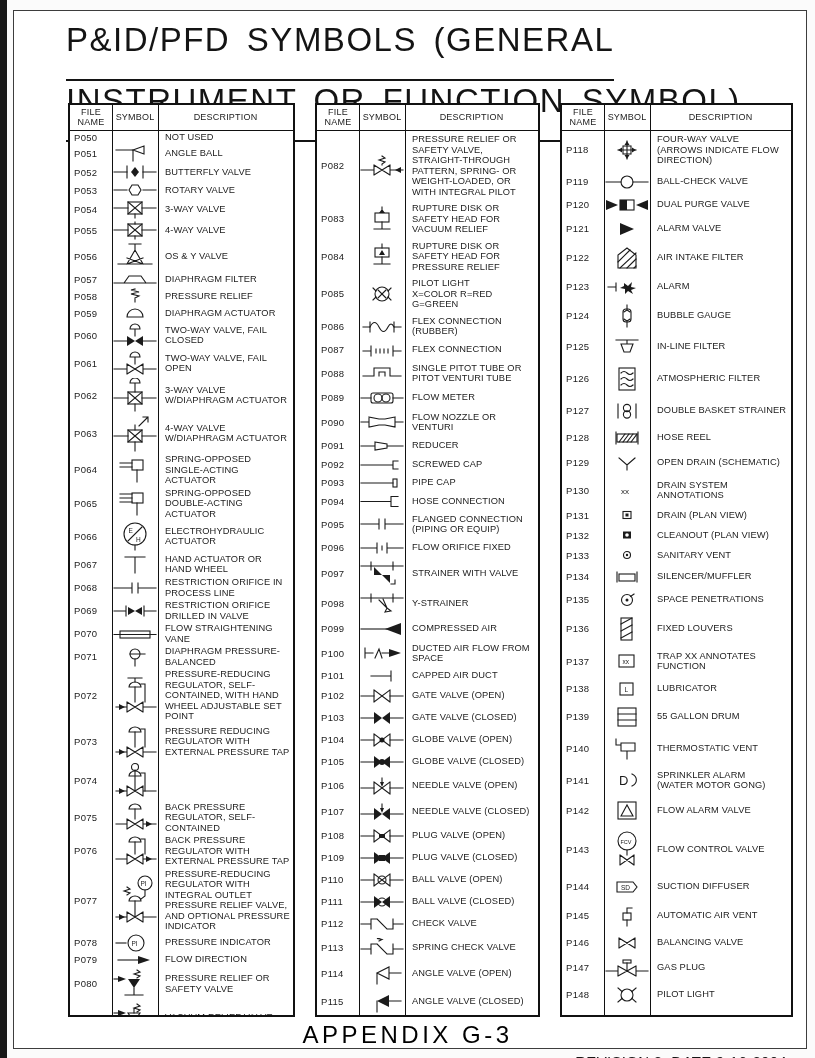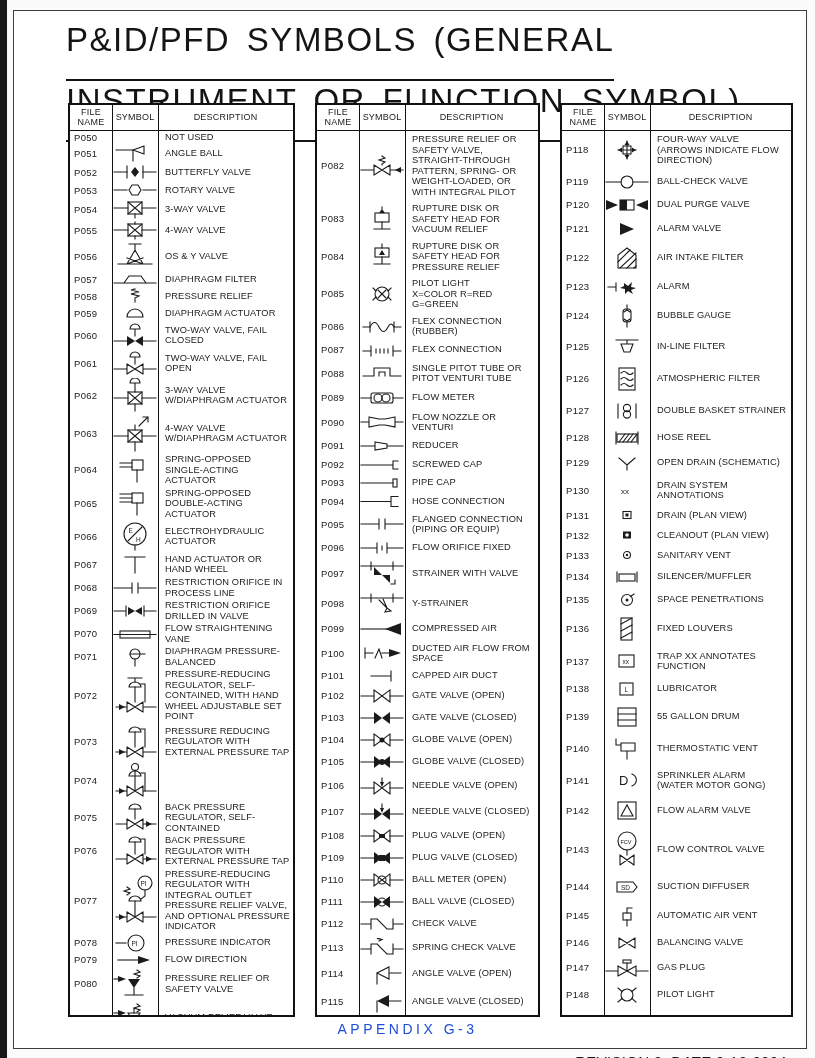--- a/index.html
+++ b/index.html
@@ -22,22 +22,22 @@
   .t2 .tbody{row-gap:4px;padding-top:2px;}
   .t3 .tbody{row-gap:7px;padding-top:2px;}
   .row{display:flex;align-items:center;flex:none;padding:1px 0;}
   .cf{width:42px;flex:none;padding-left:4px;box-sizing:border-box;font-size:9.5px;letter-spacing:0.3px;}
   .cs{width:46px;flex:none;display:flex;justify-content:center;align-items:center;}
   .cd{flex:1;padding-left:7px;padding-right:2px;font-size:9.3px;line-height:10.5px;
     letter-spacing:0.1px;white-space:pre-line;}
   svg .ln{stroke:#1b1b1b;stroke-width:1.1;fill:none;stroke-linecap:square;}
   svg .fl{fill:#1b1b1b;stroke:none;}
   svg .tx{fill:#1b1b1b;font-size:6.5px;font-family:"Liberation Sans",sans-serif;}
-  .appendix{position:absolute;left:0;width:815px;top:1021px;text-align:center;font-size:14px;
-    letter-spacing:3.5px;color:#1d4ed8;}
+  .appendix{position:absolute;left:0;width:815px;top:1021px;text-align:center;font-size:24px;
+    letter-spacing:3.5px;color:#000000;}
   .revision{position:absolute;right:28px;top:1016px;font-size:15px;letter-spacing:0.3px;color:#141414;margin-top:37px;}
 </style>
 </head>
 <body>
 
 <div class="page-edge"></div>
 <div class="frame"></div>
 
 <div class="title">
   <span>P&amp;ID/PFD SYMBOLS (GENERAL</span><br>
@@ -707,21 +707,21 @@
         </div>
         <div class="row">
           <div class="cf">P110</div>
           <div class="cs">
             <svg width="46" height="16" viewBox="0 0 46 16">
               <path class="ln" d="M2,8 H15 M31,8 H44"></path>
               <path class="ln" d="M15,2 V14 M31,2 V14 M15,2 L31,14 M15,14 L31,2"></path>
               <circle class="ln" cx="23" cy="8" r="4"></circle>
             </svg>
           </div>
-          <div class="cd">BALL METER (OPEN)</div>
+          <div class="cd">BALL VALVE (OPEN)</div>
         </div>
         <div class="row">
           <div class="cf">P111</div>
           <div class="cs">
             <svg width="46" height="16" viewBox="0 0 46 16">
               <path class="ln" d="M2,8 H15 M31,8 H44"></path>
               <path class="fl" d="M15,2 L15,14 L23,8 Z"></path>
               <path class="fl" d="M31,2 L31,14 L23,8 Z"></path>
               <circle class="ln" cx="23" cy="8" r="4" fill="#1b1b1b"></circle>
             </svg>

